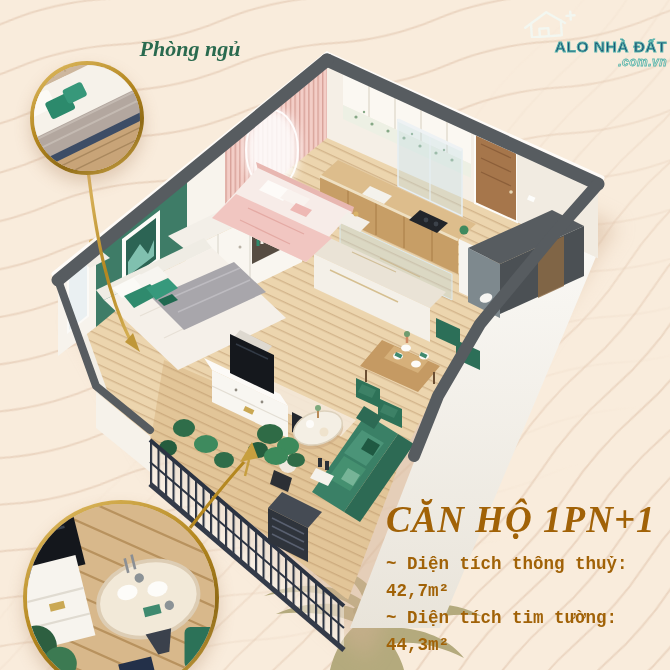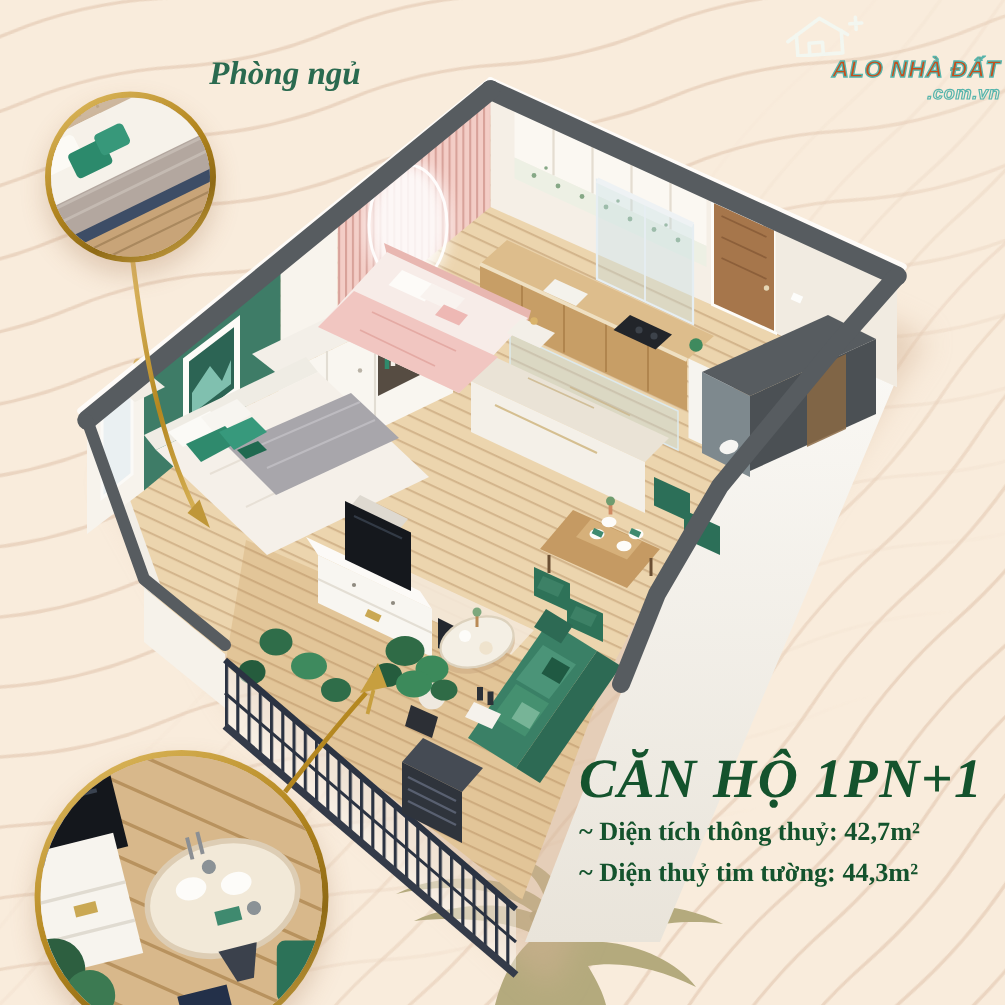--- a/index.html
+++ b/index.html
@@ -23,35 +23,35 @@
   .callout .inner svg{width:100%;height:100%}
   .callout-top{left:30px;top:61px;width:114px;height:114px;}
   .callout-bottom{left:23px;top:500px;width:196px;height:196px;}
 
   
   .note{
     position:absolute;left:104px;top:36px;width:172px;text-align:center;
     font-style:italic;font-weight:700;font-size:22px;line-height:26px;color:#2a6a4f;
   }
   .note .l2{display:block;padding-left:22px;}
-  .unit-info{position:absolute;left:386px;top:498px;width:278px;color:#14532d;}
+  .unit-info{position:absolute;left:386px;top:498px;width:278px;color:#a16207;}
   .unit-title{
     font-style:italic;font-weight:700;font-size:37px;letter-spacing:1px;white-space:nowrap;
   }
-  .unit-specs{font-weight:700;font-size:17.5px;line-height:27px;}
+  .unit-specs{margin-top:10px;font-weight:700;font-size:17.5px;line-height:27px;font-family:Liberation Mono, monospace;}
 
   
   .logo{
     position:absolute;right:3px;top:8px;width:150px;text-align:right;
     font-family:"Liberation Sans","DejaVu Sans",sans-serif;opacity:.92;
   }
   .logo-house{margin:0 34px 0 0;}
   .logo-name{
-    font-style:italic;font-weight:900;font-size:15.5px;letter-spacing:.5px;
-    color:#c2410c;-webkit-text-stroke:.9px #4ab1a9;white-space:nowrap;
+    font-weight:900;font-size:15.5px;letter-spacing:.5px;
+    color:#0c4a6e;-webkit-text-stroke:.9px #4ab1a9;white-space:nowrap;
   }
   .logo-domain{
     font-style:italic;font-weight:900;font-size:12px;letter-spacing:.5px;
     color:#f4ead9;-webkit-text-stroke:.8px #4ab1a9;margin-top:-1px;
   }
 </style>
 </head>
 <body>
 
 <div class="stage">
@@ -422,21 +422,21 @@
   </div>
 
   <div class="note">
     <span class="l1">Phòng ngủ</span>
   </div>
 
   <div class="unit-info">
     <div class="unit-title">CĂN HỘ 1PN+1</div>
     <div class="unit-specs">
       <div>~ Diện tích thông thuỷ: 42,7m²</div>
-      <div>~ Diện thuỷ tim tường: 44,3m²</div>
+      <div>~ Diện tích tim tường: 44,3m²</div>
     </div>
   </div>
 
   <div class="logo">
     <svg class="logo-house" width="96" height="30" viewBox="0 0 96 30">
       <g fill="none" stroke="#f0faf8" stroke-width="2.4" opacity=".8" stroke-linecap="round" stroke-linejoin="round" transform="rotate(-4 48 15)">
         <path d="M14,27 L14,13 M8,17 L30,3 L48,15 M44,12 L44,27 L14,27"></path>
         <path d="M22,27 L22,19 L31,19 L31,27"></path>
         <path d="M54,4 L54,12 M50,8 L58,8"></path>
       </g>

